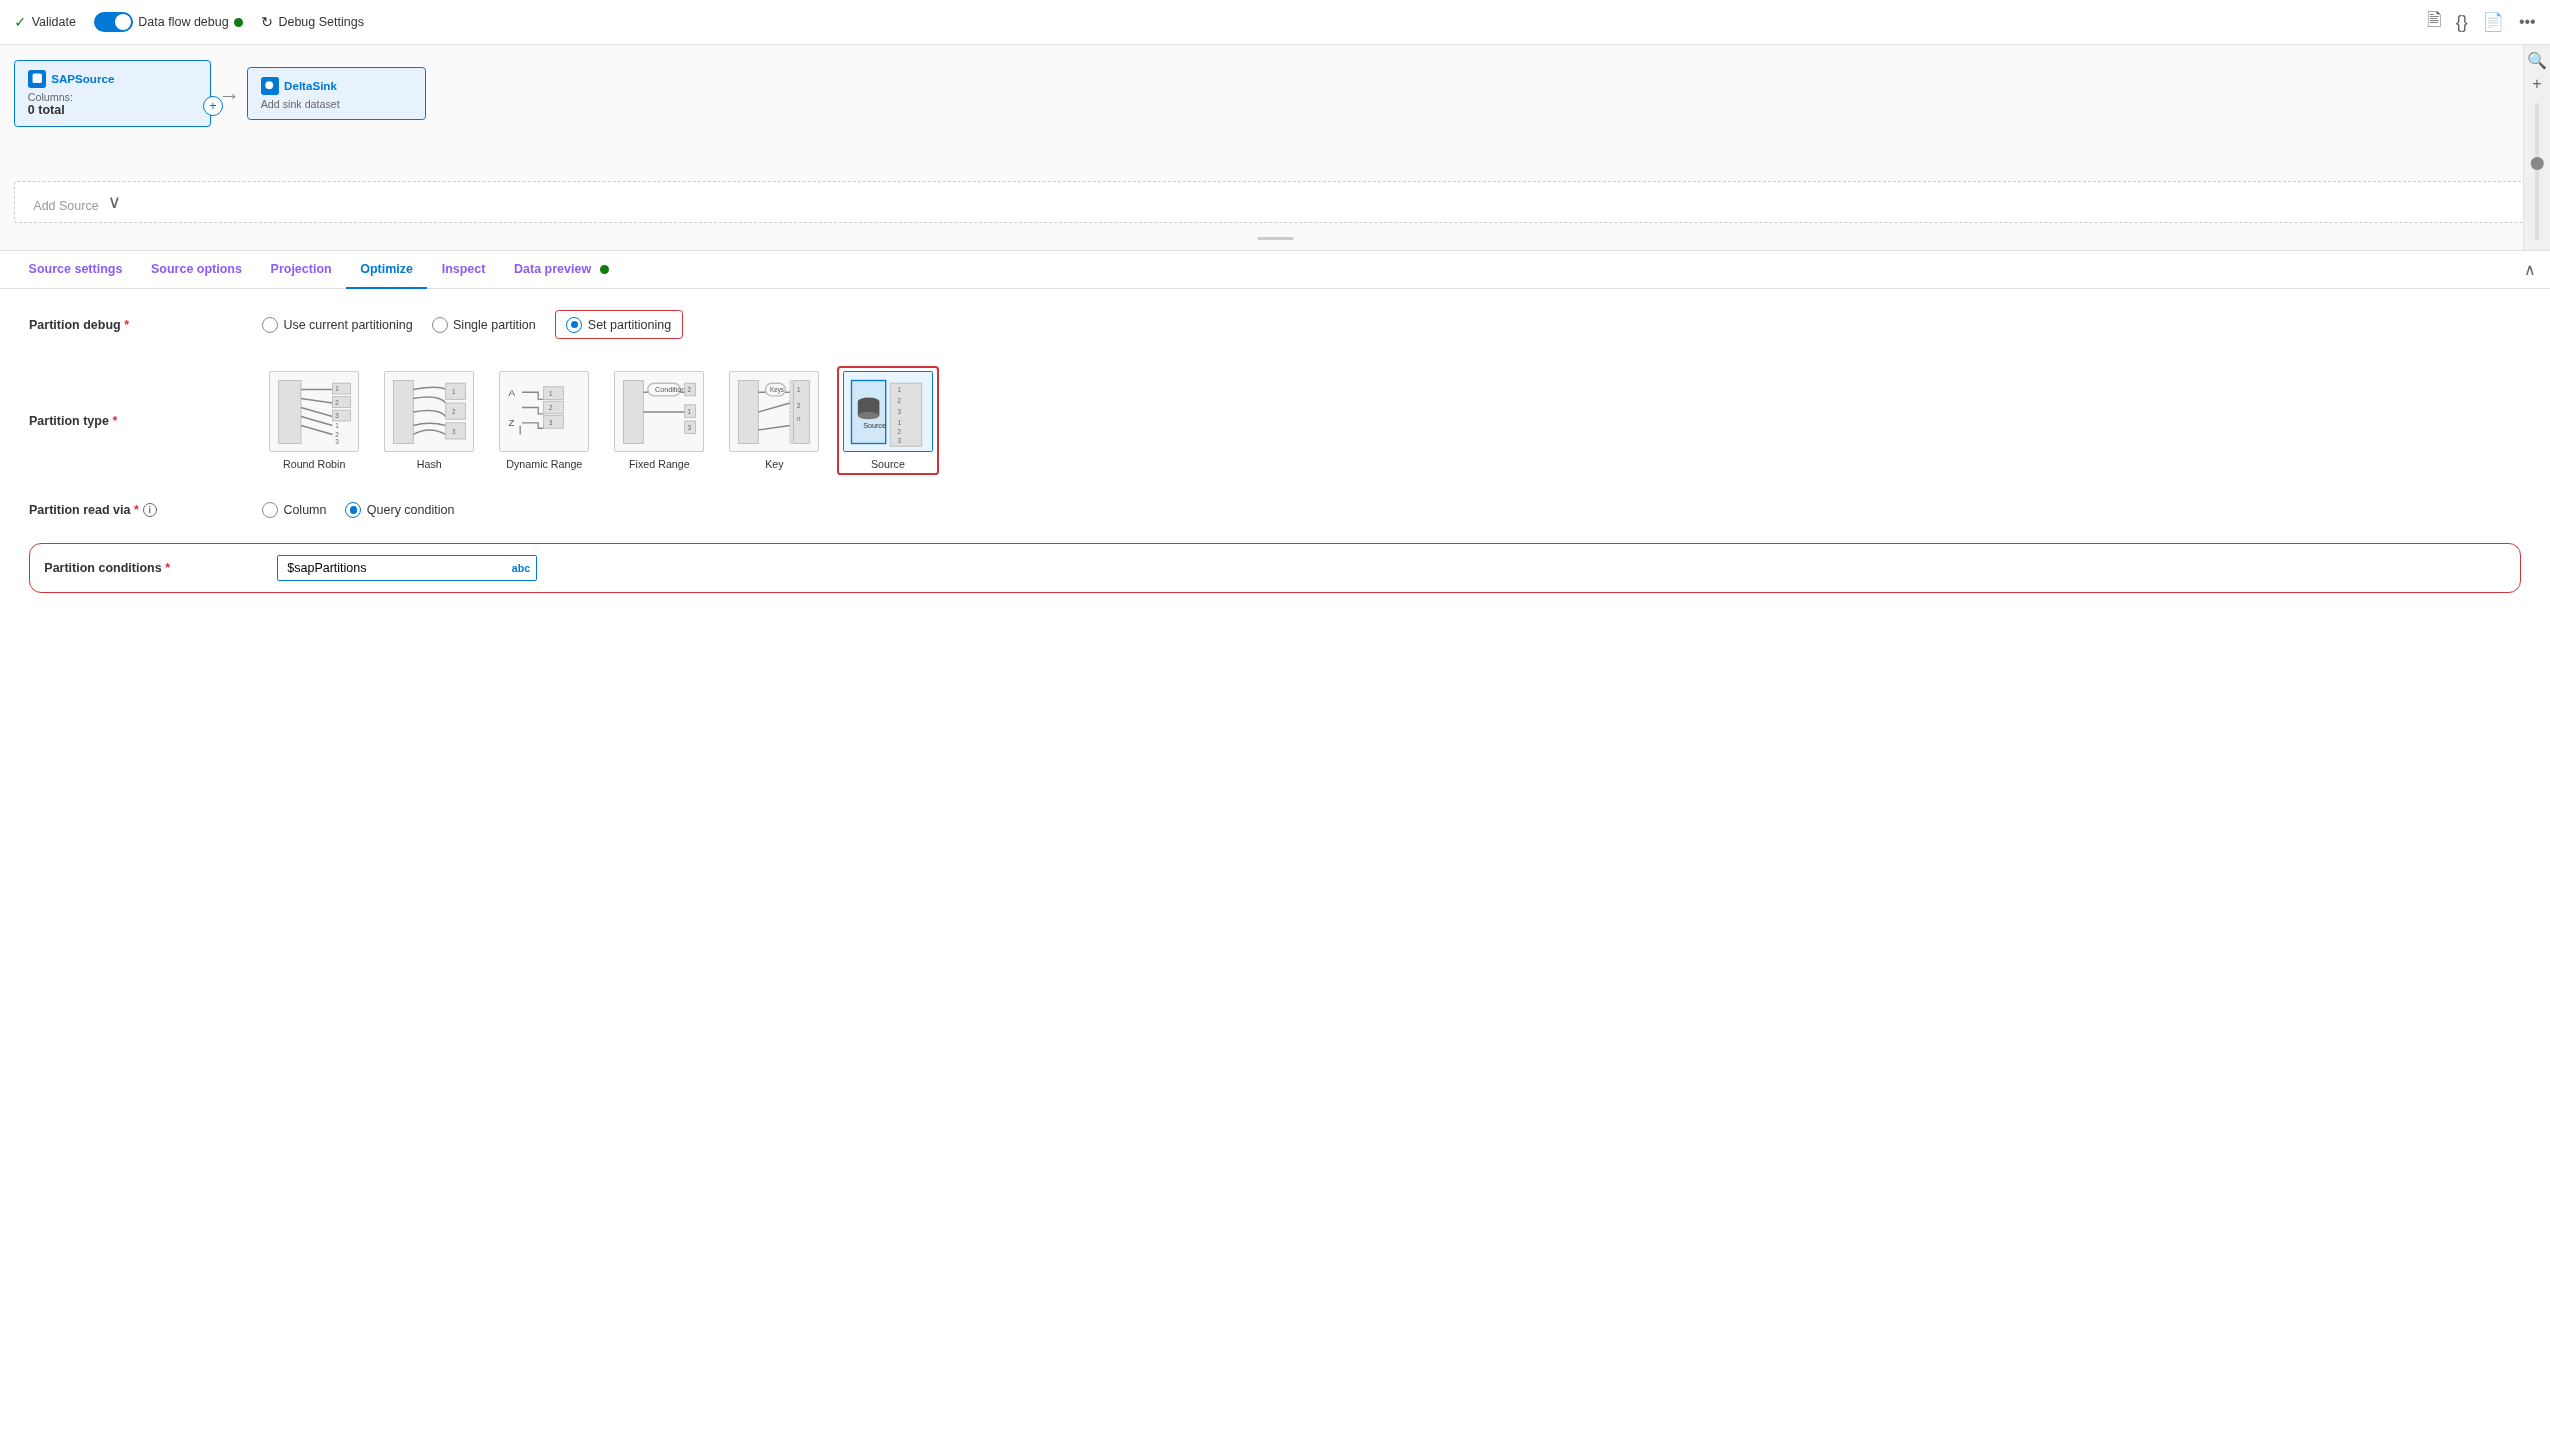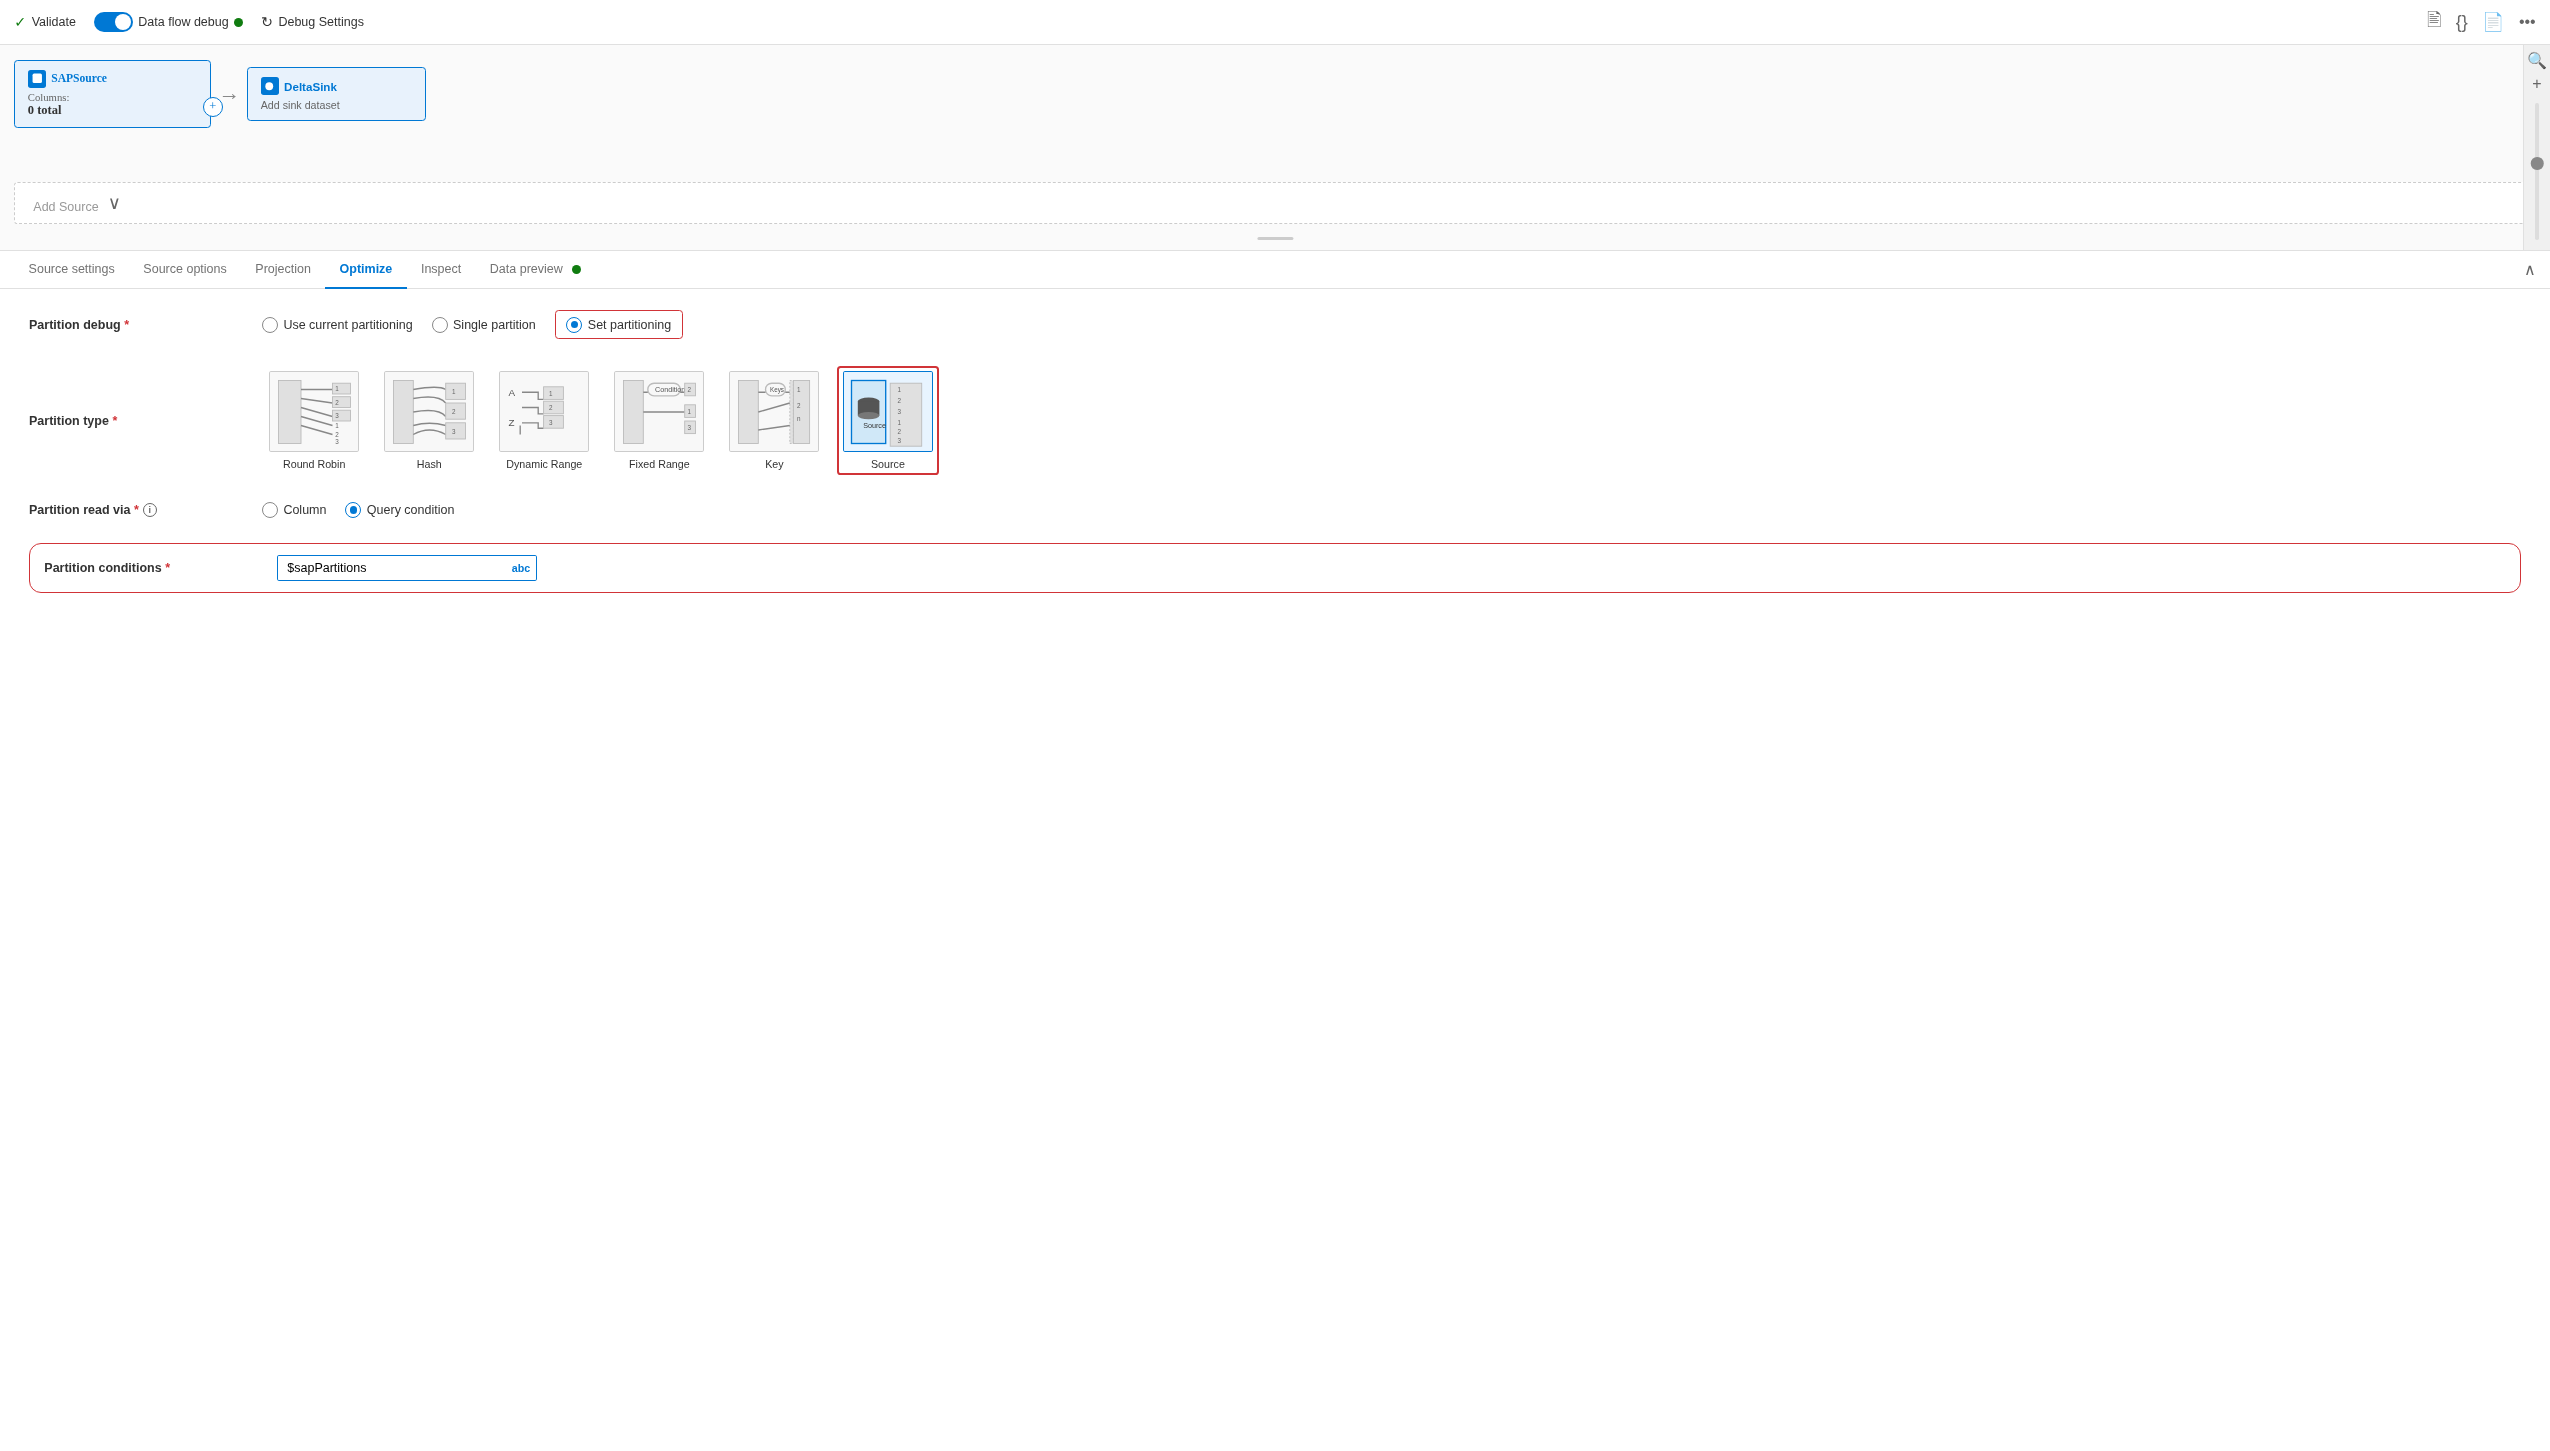--- a/index.html
+++ b/index.html
@@ -24,21 +24,21 @@
     
     .canvas-area {
       background: #fafafa; border-bottom: 0.9px solid #e0e0e0;
       padding: 14.3px; height: 206px; position: relative; overflow: hidden;
     }
 
     
     .flow-container { display: flex; align-items: center; gap: 0; }
     .flow-node {
       border: 1.8px solid #0078d4; background: #e8f2fc; border-radius: 3.6px;
-      padding: 9px 12.5px; min-width: 197px; position: relative; font-family: Liberation Serif, serif;
+      padding: 9px 12.5px; min-width: 197px; position: relative;
     }
     .flow-node-header { display: flex; align-items: center; gap: 5.4px; font-size: 11.6px; color: #0078d4; font-weight: 600; }
     .flow-node-icon { width: 18px; height: 18px; background: #0078d4; border-radius: 2.7px; display: flex; align-items: center; justify-content: center; }
     .flow-node-icon svg { fill: white; width: 12.5px; height: 12.5px; }
     .node-label { font-size: 10.7px; color: #666; margin-top: 3.6px; }
     .node-count { font-weight: 700; font-size: 12.5px; }
     .add-plus {
       position: absolute; right: -12.5px; bottom: 10.7px;
       width: 20px; height: 20px; background: #fff; border: 1.8px solid #0078d4;
       border-radius: 50%; display: flex; align-items: center; justify-content: center;
@@ -68,22 +68,22 @@
     
     .h-divider { text-align: center; padding: 3.6px; }
     .h-divider-line { width: 36px; height: 3.6px; background: #ccc; border-radius: 1.8px; display: inline-block; }
 
     
     .tabs-bar {
       display: flex; align-items: center; border-bottom: 0.9px solid #e0e0e0;
       padding: 0 14.3px; background: #fff;
     }
     .tab {
-      padding: 10.7px 14.3px; cursor: pointer; font-size: 12.5px; color: #737373;
-      border-bottom: 2.7px solid transparent; margin-bottom: -0.9px;
+      padding: 10.7px 14.3px; cursor: pointer; font-size: 12.5px; color: #8b5cf6;
+      border-bottom: 2.7px solid transparent; margin-bottom: -0.9px; font-weight: bold;
     }
     .tab.active { color: #0078d4; border-bottom-color: #0078d4; font-weight: 600; }
     .tab-status-dot { width: 9px; height: 9px; background: #107c10; border-radius: 50%; display: inline-block; margin-left: 5.4px; vertical-align: middle; }
     .tabs-collapse { margin-left: auto; font-size: 16px; cursor: pointer; color: #666; }
 
     
     .main-content { padding: 21.5px 29px; background: #fff; }
 
     
     .form-row { display: flex; align-items: center; margin-bottom: 25px; }

